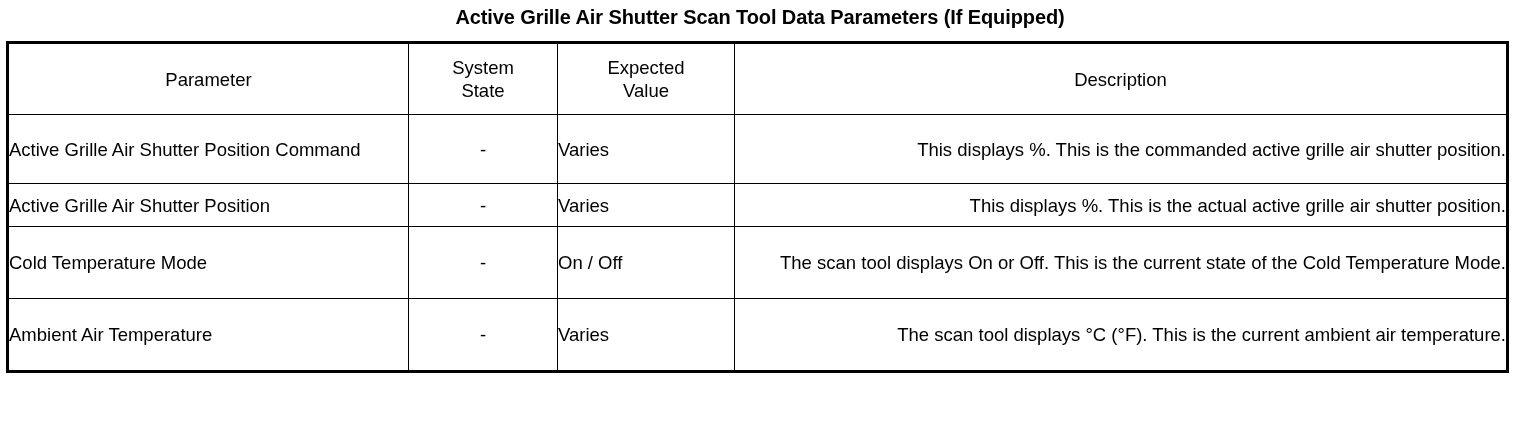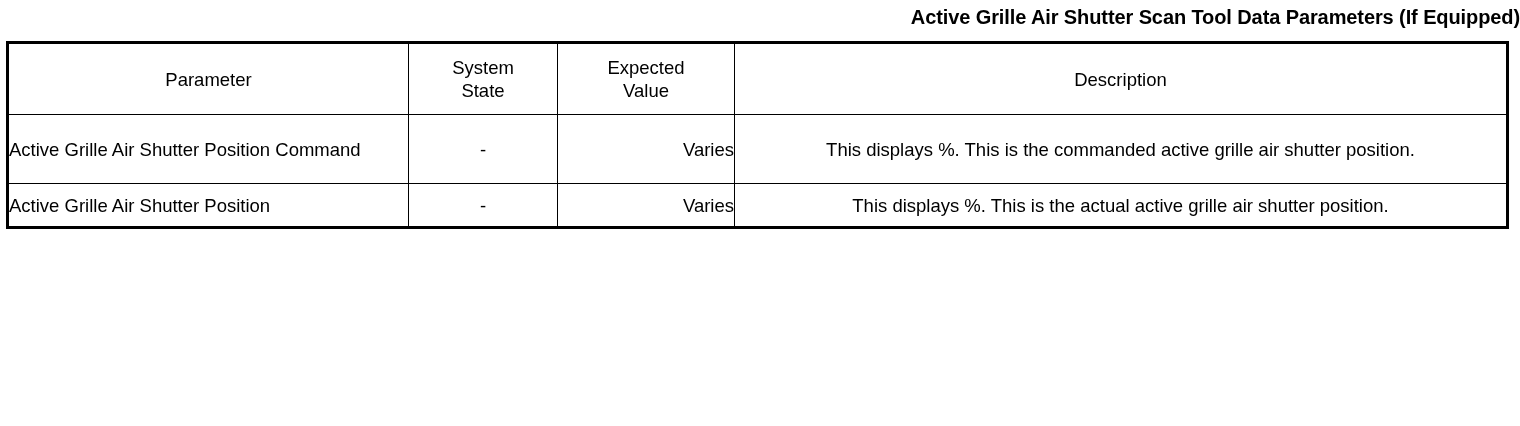--- a/index.html
+++ b/index.html
@@ -19,21 +19,21 @@
     position: relative;
     width: 1520px;
     height: 426px;
     box-sizing: border-box;
   }
   .doc-title {
     position: absolute;
     top: 4px;
     left: 0;
     width: 1520px;
-    text-align: right;
+    text-align: center;
     font-size: 20px;
     font-weight: bold;
     letter-spacing: -0.1px;
     line-height: 26px;
   }
   .table-wrap {
     position: absolute;
     top: 41px;
     left: 6px;
     width: 1337px;
@@ -89,26 +89,26 @@
   }
   .cell-param {
     padding: 5px 3px 5px 7px;
     text-align: left;
   }
   .cell-state {
     text-align: center;
     padding: 5px 3px;
   }
   .cell-value {
-    text-align: right;
+    text-align: left;
     padding: 5px 3px;
   }
   .cell-desc {
     padding: 5px 5px 5px 8px;
-    text-align: center;
+    text-align: right;
   }
   tbody tr.r-two td   { height: 68px; }
   tbody tr.r-one td   { height: 42px; }
   tbody tr.r-tall td  { height: 71px; }
   tbody tr:last-child td { border-bottom: 3px solid #000000; }
 </style>
 </head>
 <body>
 
 <div class="page">
@@ -149,19 +149,31 @@
           <td class="cell-desc">This displays %. This is the commanded active grille air shutter position.</td>
         </tr>
 
         <tr class="r-one">
           <td class="cell-param">Active Grille Air Shutter Position</td>
           <td class="cell-state">-</td>
           <td class="cell-value">Varies</td>
           <td class="cell-desc">This displays %. This is the actual active grille air shutter position.</td>
         </tr>
 
+        <tr class="r-tall">
+          <td class="cell-param">Cold Temperature Mode</td>
+          <td class="cell-state">-</td>
+          <td class="cell-value">On / Off</td>
+          <td class="cell-desc">The scan tool displays On or Off. This is the current state of the Cold Temperature Mode.</td>
+        </tr>
 
+        <tr class="r-tall">
+          <td class="cell-param">Ambient Air Temperature</td>
+          <td class="cell-state">-</td>
+          <td class="cell-value">Varies</td>
+          <td class="cell-desc">The scan tool displays °C (°F). This is the current ambient air temperature.</td>
+        </tr>
 
       </tbody>
     </table>
   </div>
 
 </div>
 
 </body></html>

